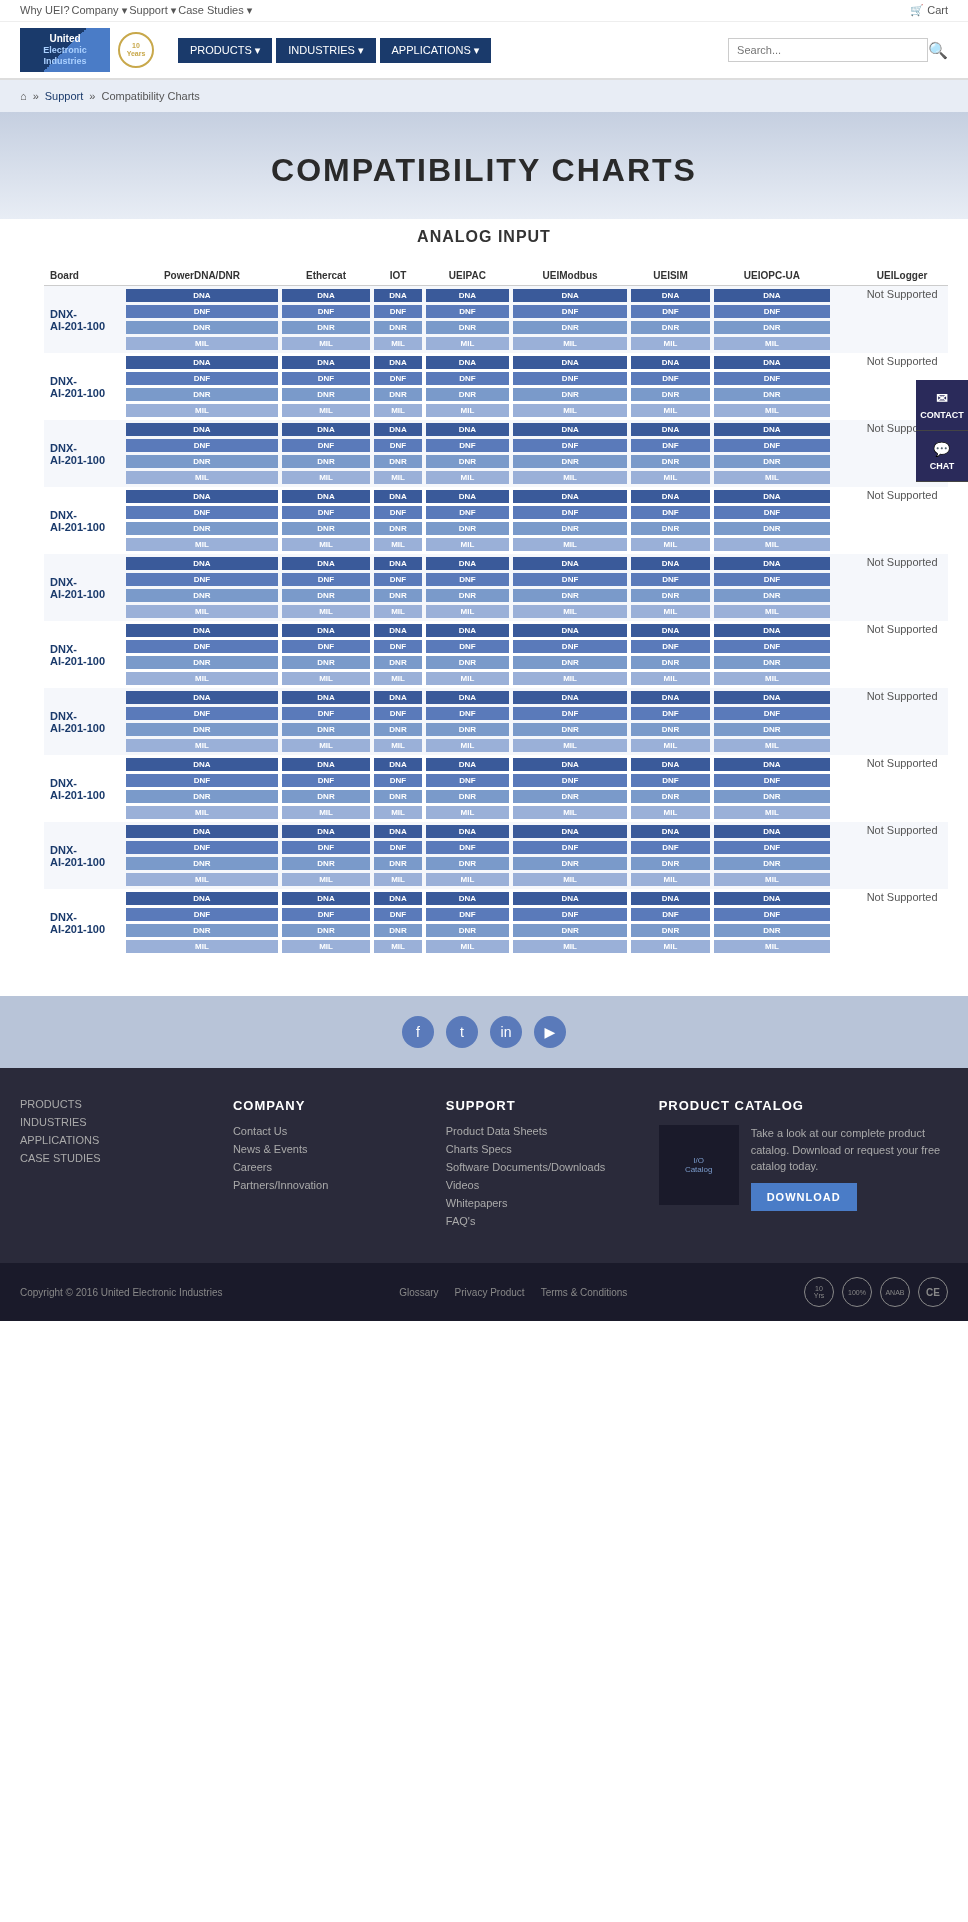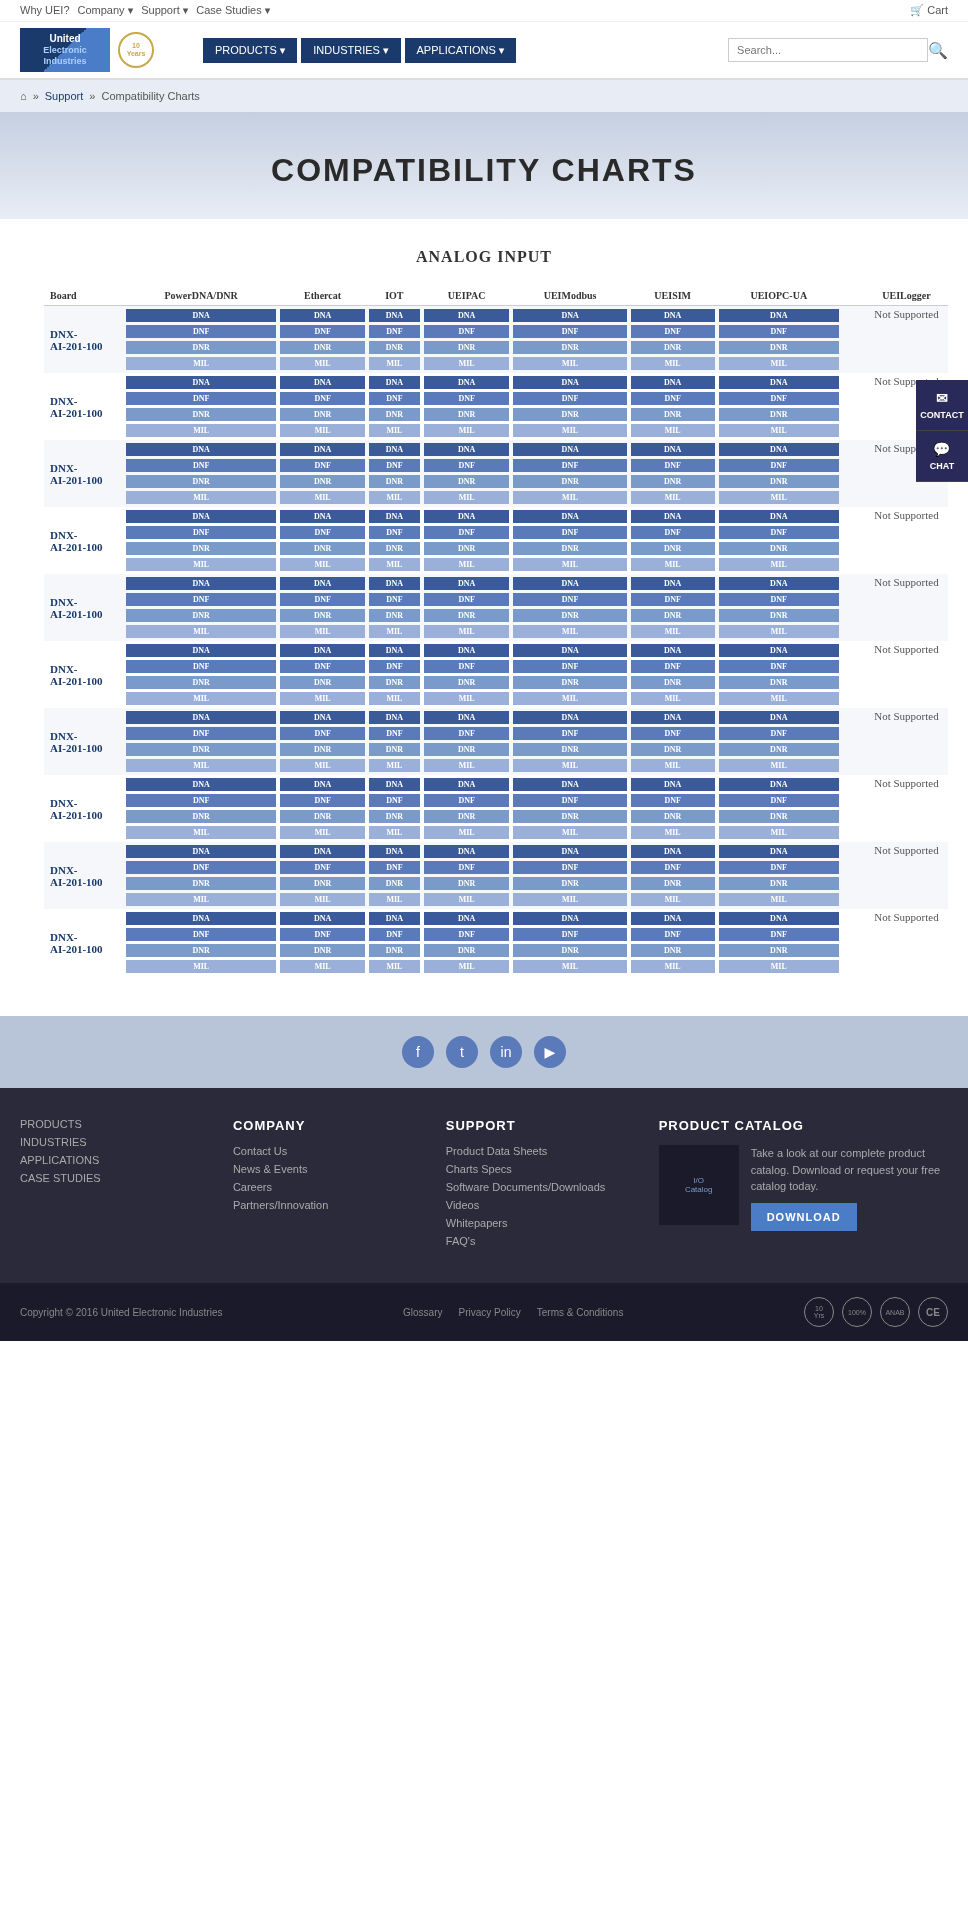--- a/index.html
+++ b/index.html
@@ -1,25 +1,25 @@
 <!DOCTYPE html>
 <html><head>
   <meta charset="utf-8">
   <style>
     * { margin: 0; padding: 0; box-sizing: border-box; }
     body { font-family: Arial, sans-serif; font-size: 12px; background: #fff; width: 968px; }
 
     
     .top-nav { background: #fff; display: flex; justify-content: space-between; align-items: center; padding: 4px 20px; border-bottom: 1px solid #eee; font-size: 11px; }
-    .top-nav-links { display: flex; gap: 8px; color: #555; }
+    .top-nav-links { display: flex; gap: 2px; color: #555; }
     .top-nav-links span { cursor: pointer; }
     .top-nav-cart { color: #555; font-size: 11px; }
 
     
-    .main-nav { background: #fff; display: flex; align-items: center; padding: 6px 20px; border-bottom: 2px solid #ddd; gap: 29px; }
+    .main-nav { background: #fff; display: flex; align-items: center; padding: 6px 20px; border-bottom: 2px solid #ddd; gap: 4px; }
     .logo-area { display: flex; align-items: center; gap: 8px; margin-right: 20px; }
     .logo-box { width: 90px; height: 44px; background: linear-gradient(135deg, #1a3a6b 50%, #4a7cc7 50%); display: flex; align-items: center; justify-content: center; }
     .logo-text { color: #fff; font-size: 8px; font-weight: bold; text-align: center; line-height: 1.2; }
     .badge-10 { width: 36px; height: 36px; border-radius: 50%; border: 2px solid #c8a84b; display: flex; align-items: center; justify-content: center; font-size: 7px; color: #c8a84b; font-weight: bold; text-align: center; line-height: 1.1; }
     .nav-buttons { display: flex; gap: 4px; }
     .nav-btn { background: #1a3a6b; color: #fff; padding: 6px 12px; font-size: 11px; border: none; cursor: pointer; }
     .nav-search { margin-left: auto; display: flex; align-items: center; padding-left: 11px; }
     .search-icon-btn { background: none; border: none; cursor: pointer; font-size: 16px; color: #555; }
 
     
@@ -29,21 +29,21 @@
     
     .hero { background: linear-gradient(180deg, #c5cfe0 0%, #e8edf5 100%); padding: 40px 20px 30px; text-align: center; }
     .hero h1 { font-size: 32px; font-weight: bold; color: #2a2a2a; letter-spacing: 2px; }
 
     
     .contact-sidebar { position: fixed; right: 0; top: 380px; display: flex; flex-direction: column; z-index: 100; }
     .contact-btn { background: #2a2a5a; color: #fff; width: 52px; padding: 10px 4px; text-align: center; font-size: 9px; font-weight: bold; cursor: pointer; border-bottom: 1px solid #444; display: flex; flex-direction: column; align-items: center; gap: 4px; }
     .contact-icon { font-size: 14px; }
 
     
-    .main-content { padding: 29px 20px 40px; font-family: Liberation Serif, serif; }
+    .main-content { padding: 9px 20px 40px; }
 
     
     .section-title { text-align: center; font-size: 16px; font-weight: bold; color: #333; margin-bottom: 20px; letter-spacing: 1px; }
 
     
     .compat-table { width: 100%; border-collapse: collapse; margin-left: 24px; }
     .compat-table th { font-size: 10px; font-weight: bold; color: #333; padding: 4px 6px; text-align: center; border-bottom: 1px solid #ccc; }
     .compat-table th.board-col { text-align: left; }
     .compat-table td { padding: 2px 4px; vertical-align: top; }
     .compat-table td.board-name { color: #1a3a6b; font-size: 11px; font-weight: bold; vertical-align: middle; }
@@ -818,21 +818,21 @@
         <button class="download-btn">DOWNLOAD</button>
       </div>
     </div>
   </div>
 </div>
 
 <div class="footer-bottom">
   <span class="footer-copyright">Copyright © 2016 United Electronic Industries</span>
   <div class="footer-links">
     <a href="#">Glossary</a>
-    <a href="#">Privacy Policy</a>
+    <a href="#">Privacy Product</a>
     <a href="#">Terms &amp; Conditions</a>
   </div>
   <div class="footer-badges">
     <div class="footer-badge">10<br>Yrs</div>
     <div class="footer-badge">100%</div>
     <div class="footer-badge">ANAB</div>
     <div class="footer-badge" style="font-size:10px;font-weight:bold;">CE</div>
   </div>
 </div>
 

